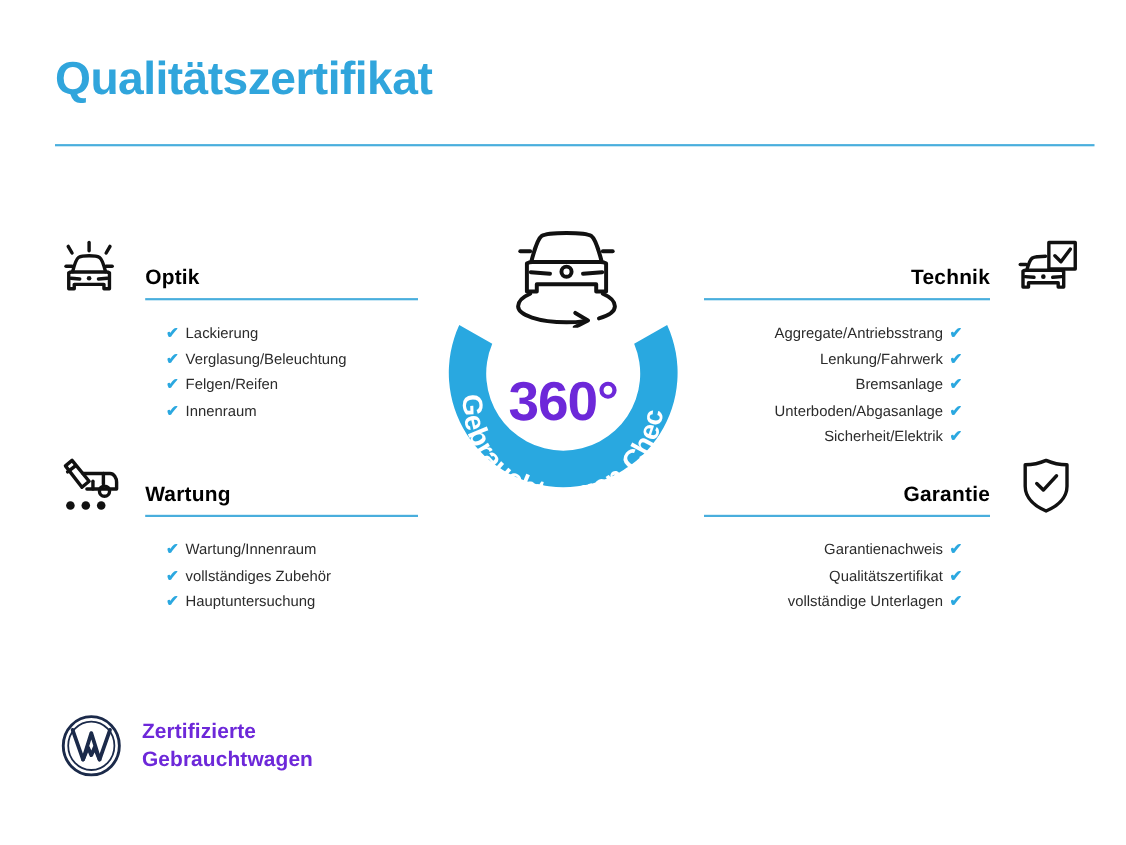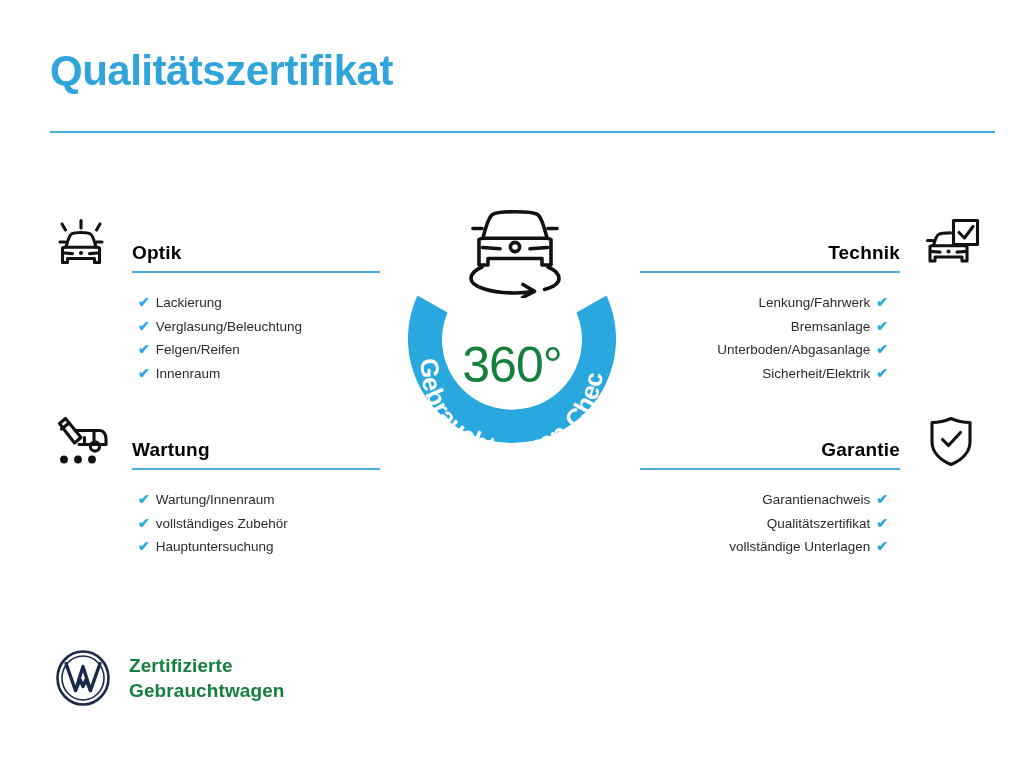--- a/index.html
+++ b/index.html
@@ -86,21 +86,21 @@
   }
   .sec-underline {
     height: 2px;
     background: #49aedd;
     width: 100%;
   }
 
   
   .check-list {
     list-style: none;
-    margin: 4px;
+    margin: 17px;
     padding: 0;
     margin-top: 16px;
     padding-left: 86px;
   }
   .check-list.right {
     padding-left: 0;
     padding-right: 92px;
     text-align: right;
   }
   .check-item {
@@ -134,39 +134,39 @@
     width: 120px;
     height: 100px;
   }
   .badge-num {
     position: absolute;
     left: 0;
     top: 138px;
     width: 270px;
     text-align: center;
     font-size: 50px;
-    font-weight: 400;
-    color: #15803d;
+    font-weight: 700;
+    color: #6d28d9;
     letter-spacing: -1px;
   }
 
   
   .vw-lockup {
     position: absolute;
     left: 55px;
     top: 650px;
     display: flex;
     align-items: center;
   }
   .vw-logo { width: 56px; height: 56px; flex: 0 0 56px; }
   .vw-text {
     margin-left: 18px;
     font-size: 19px;
     font-weight: 700;
-    color: #15803d;
+    color: #6d28d9;
     line-height: 25px;
     letter-spacing: 0.1px;
   }
 </style>
 </head>
 <body>
 
 <div id="page">
 
   <div class="page-title">Qualitätszertifikat</div>
@@ -247,20 +247,21 @@
           </g>
           <circle cx="28.5" cy="36.5" r="2.1" fill="#111"></circle>
         </svg>
       </div>
       <div class="sec-title-wrap">
         <div class="sec-title">Technik</div>
         <div class="sec-underline"></div>
       </div>
     </div>
     <ul class="check-list right">
+      <li class="check-item"><span>Aggregate/Antriebsstrang</span><span class="check-mark">✔</span></li>
       <li class="check-item"><span>Lenkung/Fahrwerk</span><span class="check-mark">✔</span></li>
       <li class="check-item"><span>Bremsanlage</span><span class="check-mark">✔</span></li>
       <li class="check-item"><span>Unterboden/Abgasanlage</span><span class="check-mark">✔</span></li>
       <li class="check-item"><span>Sicherheit/Elektrik</span><span class="check-mark">✔</span></li>
     </ul>
   </div>
 
   <div class="section sec-garantie">
     <div class="sec-head right">
       <div class="sec-icon">

